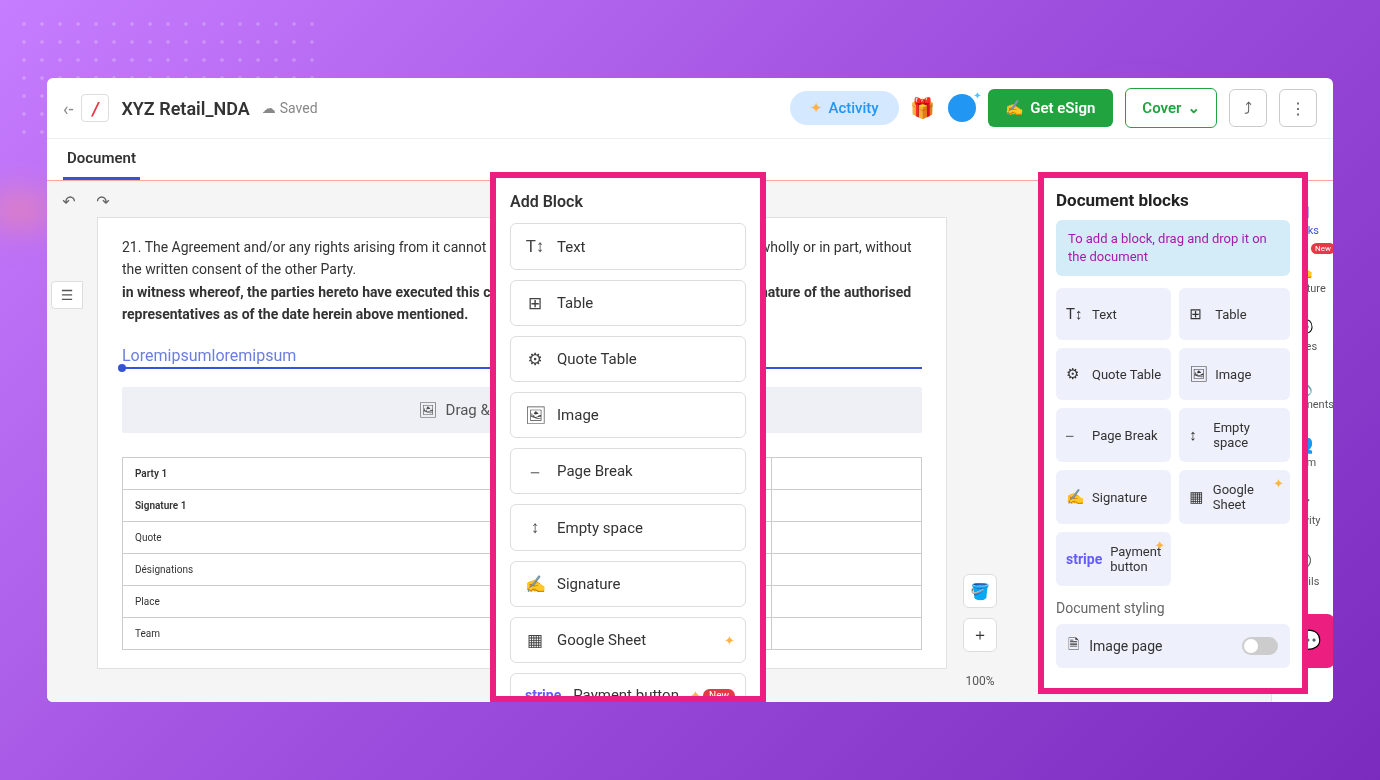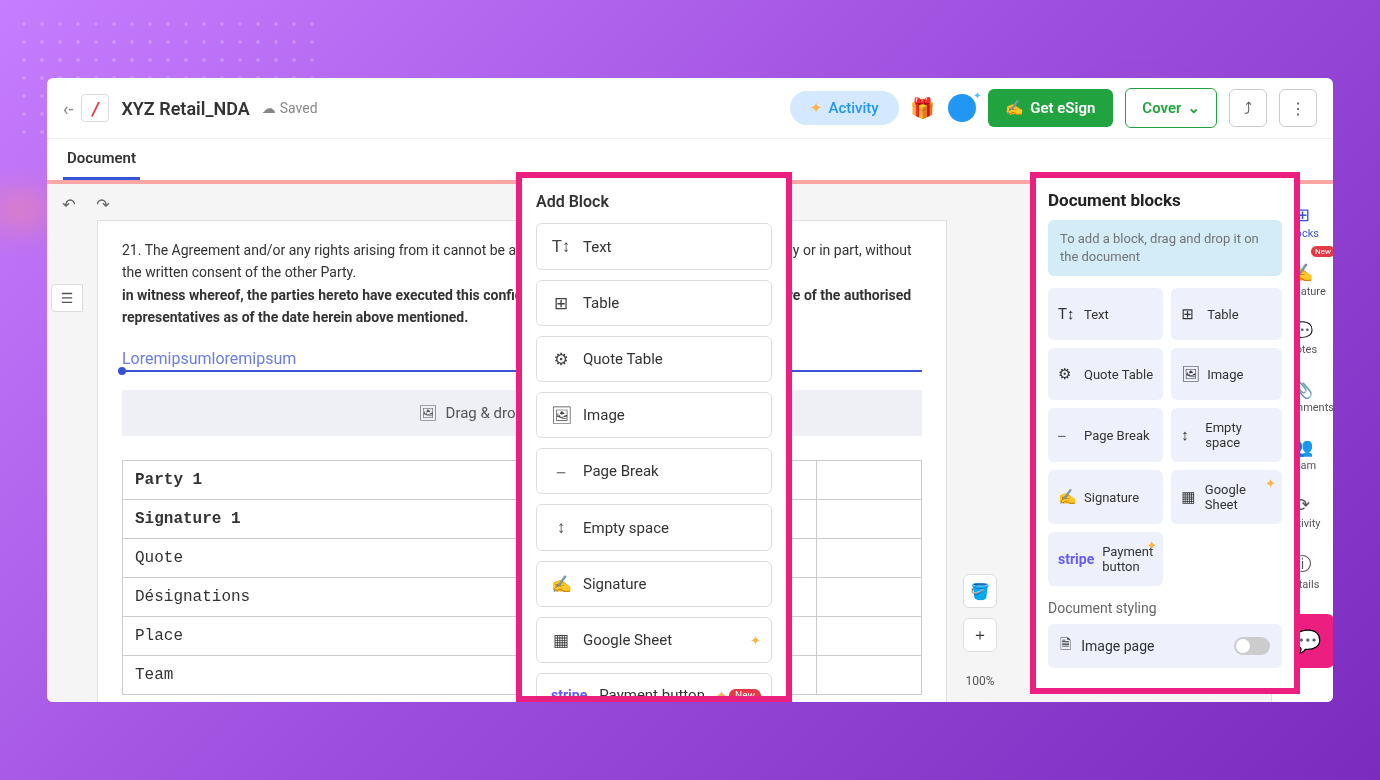--- a/index.html
+++ b/index.html
@@ -18,58 +18,58 @@
 .saved { display: flex; align-items: center; gap: 4px; color: #888; font-size: 14px; }
 .spacer { flex: 1; }
 .upgrade-btn { background: #d4e9ff; color: #2196F3; border: none; padding: 8px 20px; border-radius: 20px; font-size: 15px; font-weight: 500; display:flex; align-items:center; gap:6px; }
 .gift-icon { font-size: 20px; }
 .avatar { width: 28px; height: 28px; border-radius: 50%; background: #2196F3; position: relative; }
 .avatar::after{content:'✦'; position:absolute; top:-4px; right:-6px; color:#4fc3f7; font-size:10px;}
 .get-esign { background: #21a440; color: #fff; border: none; padding: 10px 18px; border-radius: 6px; font-size: 15px; font-weight: 600; display:flex; align-items:center; gap:6px;}
 .send-btn { background: #fff; border: 1px solid #21a440; color: #21a440; padding: 10px 16px; border-radius: 6px; font-size: 15px; font-weight: 600; display:flex; align-items:center; gap:6px;}
 .icon-btn { background: #fff; border: 1px solid #ccc; width: 38px; height: 38px; border-radius: 6px; display: flex; align-items: center; justify-content: center; color: #555; font-size:16px;}
 
-.tabbar { padding: 0 16px; border-bottom: 4px solid #fca5a5; display:flex;text-align:center; }
+.tabbar { padding: 0 16px; border-bottom: 1px solid #fca5a5; display:flex;text-align:center; }
 .tab { padding: 10px 4px; font-size: 15px; font-weight: 600; color: #333; border-bottom: 3px solid #3653d6; }
 
 .body { flex: 1; display: flex; overflow: hidden; position: relative; }
 
 .toolbar-row { position: absolute; top: 6px; left: 8px; display: flex; gap: 6px; z-index: 2;}
 .mini-btn { width: 28px; height: 28px; border: none; background: transparent; color: #666; font-size: 16px; cursor: pointer;}
 
 .canvas-wrap { flex: 1; overflow: hidden; background: #f5f5f5; padding: 36px 12px 12px 50px; position: relative;}
 .page-ruler-icon { position: absolute; left: 4px; top: 100px; width: 32px; height: 28px; background:#fff; border:1px solid #ddd; border-radius:4px 0 0 4px; display:flex; align-items:center;justify-content:center; font-size:14px; color:#555;}
 .page { background: #fff; width: 850px; padding: 18px 24px; border: 1px solid #e0e0e0; position: relative;}
 .page p { font-size: 14px; color: #333; line-height: 1.6; }
 .page p.bold { font-weight: 700; }
 .field-label { color:#6b7de0; font-size:16px; margin-top:20px; display:block;}
 .field-line { height:2px; background:#3653d6; margin-top:2px;width:100%; position:relative;}
 .field-line::before{content:''; position:absolute; left:-4px; top:-3px; width:8px; height:8px; background:#3653d6; border-radius:50%;}
 .field-line::after{content:'+'; position:absolute; right:366px; top:-9px; width:16px; height:16px; background:#3653d6; color:#fff; border-radius:50%; font-size:12px; display:flex;align-items:center;justify-content:center;}
 .drop-zone { background:#eef0f5; padding:14px; text-align:center; color:#555; font-size:15px; margin-top:18px; border-radius:2px; display:flex; align-items:center; justify-content:center; gap:8px;}
 .sig-table { width:100%; margin-top:24px; border-collapse:collapse;}
-.sig-table td { border:1px solid #ccc; padding:10px 12px; font-size:16px; color:#333;font-family:Liberation Mono, monospace;}
+.sig-table td { border:1px solid #ccc; padding:10px 12px; font-size:10px; color:#333;}
 .sig-table td.hdr{font-weight:600;}
 
 .side-stuff { position:absolute; right:336px; bottom:14px; display:flex; flex-direction:column; gap:10px; align-items:center;}
 .side-tool { width:34px; height:34px; background:#fff; border:1px solid #ddd; border-radius:6px; display:flex; align-items:center; justify-content:center; font-size:16px; color:#333;}
 .zoom-lbl{font-size:12px; color:#555;margin-top:12px;}
 
 
-.popup { position: absolute; left: 516px; top: 172px; width: 276px; background: #fff; border: 6px solid #ec1f80; padding: 14px; z-index: 50; max-height:530px; overflow:hidden;}
+.popup { position: absolute; left: 490px; top: 172px; width: 276px; background: #fff; border: 6px solid #ec1f80; padding: 14px; z-index: 50; max-height:530px; overflow:hidden;}
 .popup-title { font-size: 16px; font-weight: 600; color:#333; margin-bottom: 12px; }
 .block-item { border: 1px solid #ddd; border-radius: 6px; padding: 12px 14px; display: flex; align-items:center; gap: 12px; margin-bottom: 10px; font-size: 15px; color: #333; cursor: grab; position:relative;}
 .block-item .ic { width:20px; font-size:17px; color:#444; text-align:center;}
 .sparkle { color:#ffb347; font-size:13px; position:absolute; right:10px;}
 .new-badge { position:absolute; right:10px; background:#e63946; color:#fff; font-size:10px; padding:1px 6px; border-radius:8px;}
 
 
-.right-panel { position:absolute; right:80px; top:172px; width:270px; background:#fff; border:6px solid #ec1f80; padding:12px 12px 8px 12px; z-index:50; height:522px; overflow:hidden;}
+.right-panel { position:absolute; right:72px; top:172px; width:270px; background:#fff; border:6px solid #ec1f80; padding:12px 12px 8px 12px; z-index:50; height:522px; overflow:hidden;}
 .right-title { font-size:17px; font-weight:700; color:#222; margin-bottom:10px;}
-.hint { background:#d4ecf7; color:#737373; padding:10px 12px; border-radius:6px; font-size:13px; line-height:1.4; margin-bottom:12px;}
+.hint { background:#d4ecf7; color:#a21caf; padding:10px 12px; border-radius:6px; font-size:13px; line-height:1.4; margin-bottom:12px;}
 .block-grid { display:grid; grid-template-columns:1fr 1fr; gap:8px;}
 .grid-item { background:#eef1fb; border-radius:6px; padding:12px 10px; display:flex; align-items:center; gap:8px; font-size:13px; color:#333; cursor:grab; position:relative; min-height:52px;}
 .grid-item .ic{font-size:15px; color:#333; width:18px;}
 .grid-item .sparkle{position:absolute; right:6px; top:6px;}
 .styling-title { font-size:14px; color:#666; margin-top:14px; margin-bottom:8px;}
 .styling-row { background:#eef1fb; border-radius:6px; padding:10px 12px; display:flex; align-items:center; gap:10px; font-size:14px; color:#333;}
 .toggle { margin-left:auto; width:36px; height:18px; background:#ccc; border-radius:10px; position:relative;}
 .toggle::after{content:''; position:absolute; width:14px; height:14px; background:#fff; border-radius:50%; top:2px; left:2px;}
 
 

